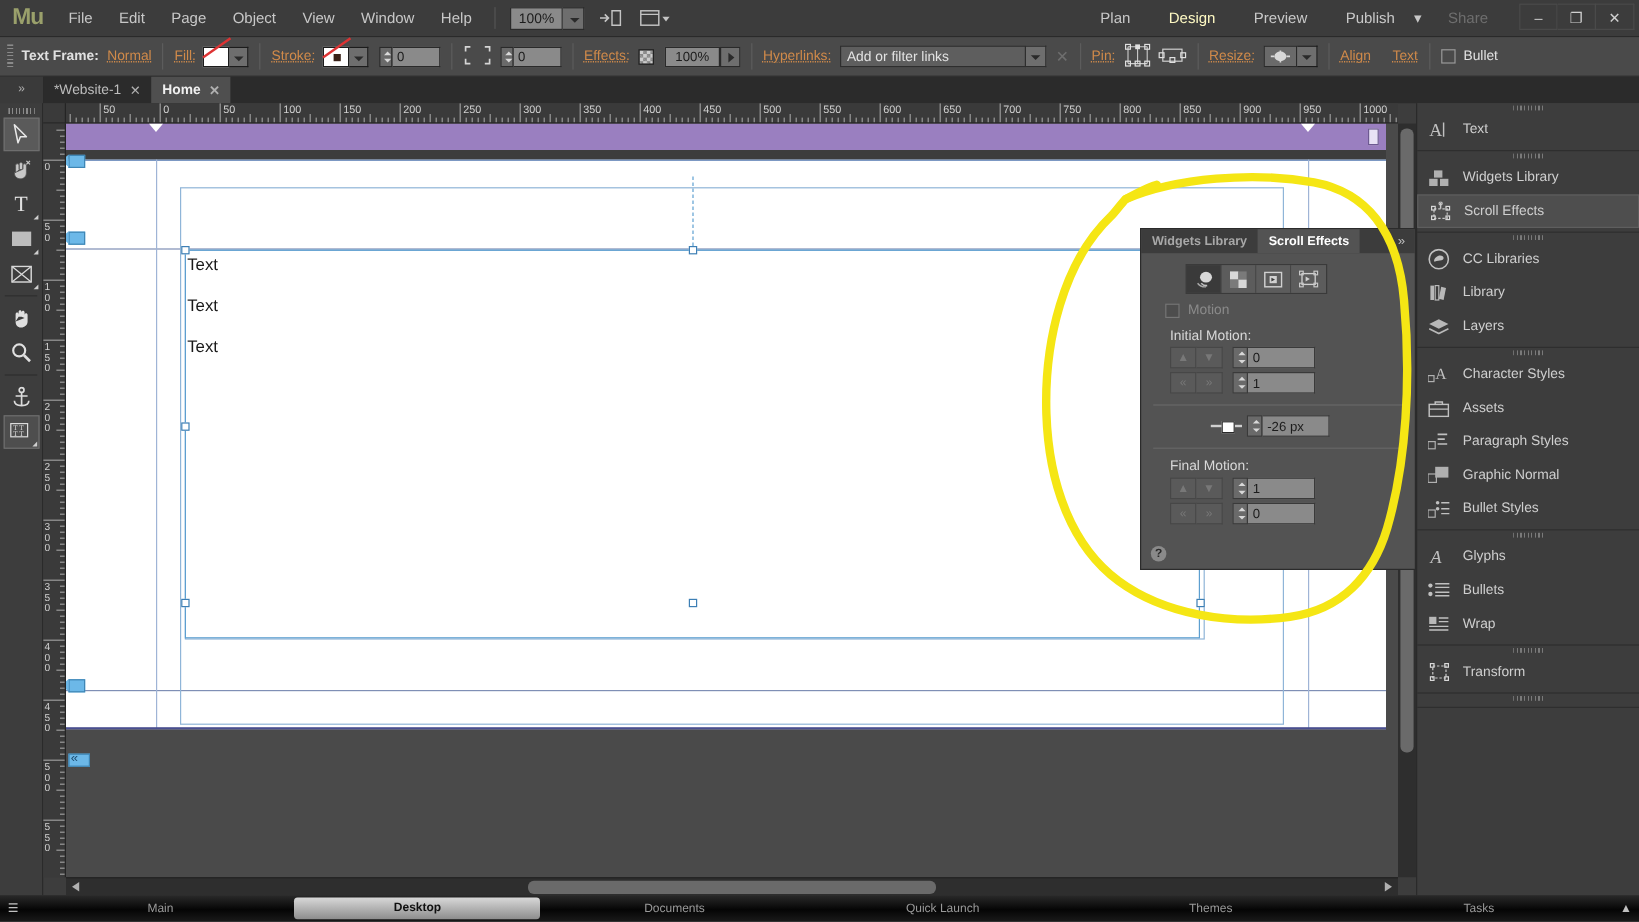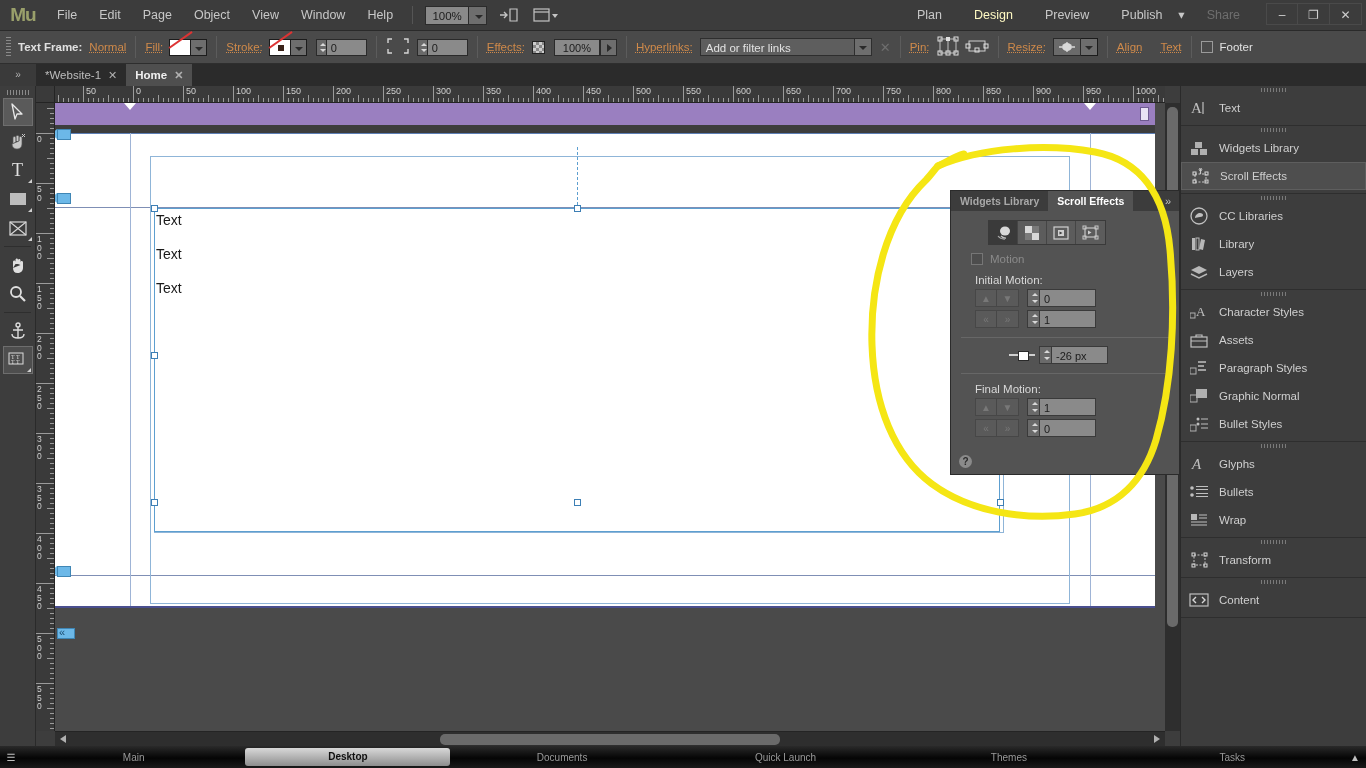--- a/index.html
+++ b/index.html
@@ -326,21 +326,21 @@
         <ellipse cx="9" cy="6" rx="5" ry="4" fill="#d8d8d8"></ellipse>
         <path d="M1 6h3M14 6h3M9 1v2M9 9v2" stroke="#d8d8d8" stroke-width="1.4"></path>
       </svg>
   </div>
   <div class="mini-arrow" style="height:18px;width:17px;"></div>
   <div class="cb-sep"></div>
   <span class="cb-link">Align</span>
   <span class="cb-link" style="margin-left:18px;">Text</span>
   <div class="cb-sep"></div>
   <div id="footer-chk"></div>
-  <span style="margin-left:7px;color:#e2e2e2;">Footer</span>
+  <span style="margin-left:7px;color:#e2e2e2;">Bullet</span>
 </div>
 
 <div id="left-collapse">»</div>
 <div id="doctabs">
   <div class="doctab">
     <span>*Website-1</span>
     <span class="x">✕</span>
   </div>
   <div class="doctab active">
     <span>Home</span>
@@ -1112,29 +1112,20 @@
             <rect x="13" y="1" width="3" height="3" fill="none" stroke="#d8d8d8"></rect>
             <rect x="1" y="12" width="3" height="3" fill="none" stroke="#d8d8d8"></rect>
             <rect x="13" y="12" width="3" height="3" fill="none" stroke="#d8d8d8"></rect>
           </svg>
         </span>
         <span>Transform</span>
       </div>
     </div>
     <div class="dock-group">
       <div class="dock-grip"></div>
-      <div class="dock-item">
-        <span class="dock-ic">
-          <svg width="20" height="14" viewBox="0 0 20 14">
-            <rect x="1" y="1" width="18" height="12" fill="none" stroke="#c0c0c0" stroke-width="1.2"></rect>
-            <path d="M7 4L4 7l3 3M13 4l3 3-3 3" stroke="#d8d8d8" fill="none" stroke-width="1.4"></path>
-          </svg>
-        </span>
-        <span>Content</span>
-      </div>
     </div>
   </div>
 
 <div id="taskbar">
   <div id="tb-left-ic">☰</div>
   <div class="tb-cell">Main</div>
   <div class="tb-cell active">Desktop</div>
   <div class="tb-cell">Documents</div>
   <div class="tb-cell">Quick Launch</div>
   <div class="tb-cell">Themes</div>

